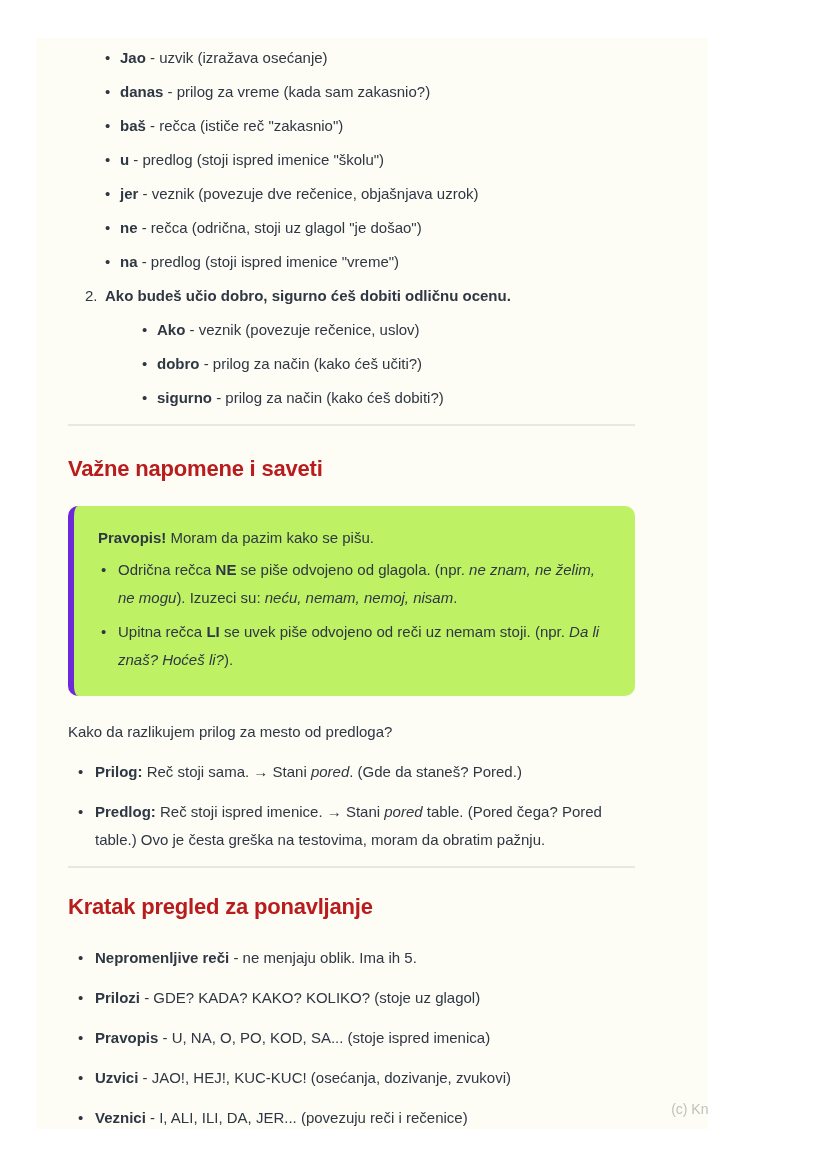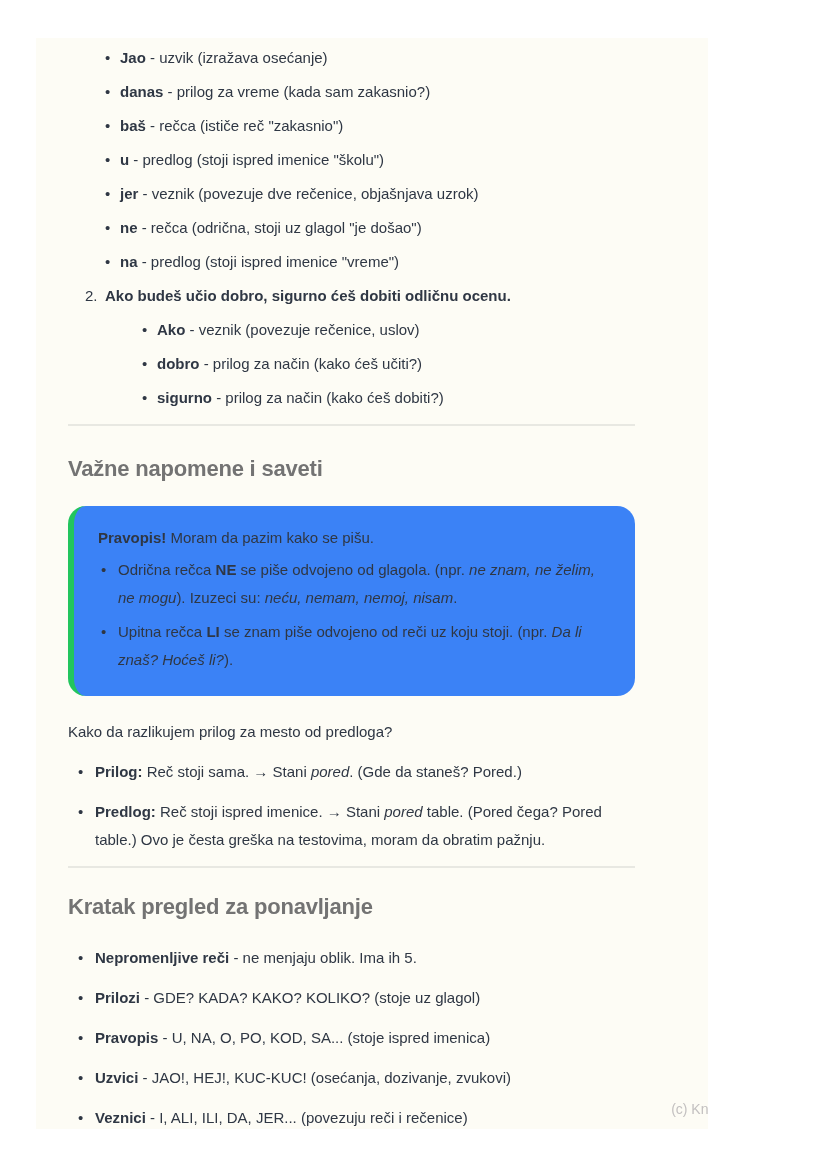--- a/index.html
+++ b/index.html
@@ -17,22 +17,22 @@
   ul.nested>li{padding-left:52px;}
   ul.nested>li::before{content:"\2022";position:absolute;left:37px;top:0;}
   ul.outer>li{padding-left:27px;margin-bottom:12px;}
   ul.outer>li::before{content:"\2022";position:absolute;left:10px;top:0;}
   .numbered-item{position:relative;margin-top:4px;padding-left:37px;}
   .numbered-item .num{position:absolute;left:17px;top:0;}
   .numbered-item ul.nested{}
   hr.divider{border:0;height:2px;background:#e8e8e2;margin:12px 0 28px 0;}
   hr.divider.tight{margin:0 0 24px 0;}
   h2.accent{margin:4px 0 22px 0;font-size:22px;line-height:30px;font-weight:700;
-            color:#737373;letter-spacing:-0.2px;}
-  .callout{background:#3b82f6;border-left:6px solid #22c55e;border-radius:18px;
+            color:#b91c1c;letter-spacing:-0.2px;}
+  .callout{background:#bef264;border-left:6px solid #6d28d9;border-radius:10px;
            padding:18px 24px 16px 24px;}
   .callout ul.blist{margin-top:4px;}
   .callout ul.blist>li{padding-left:20px;margin-bottom:6px;}
   .callout ul.blist>li::before{content:"\2022";position:absolute;left:3px;top:0;}
   .question{margin:22px 0 12px 0;}
   .watermark{position:absolute;top:1065px;right:2px;font-size:14px;line-height:12px;
              color:#c3c0c0;z-index:2;margin-left:25px;}
 </style>
 </head>
 <body>
@@ -79,21 +79,21 @@
       <hr class="divider">
 
       <h2 class="accent">Važne napomene i saveti</h2>
 
       <div class="callout">
         <div class="runs"><span class="b">Pravopis!</span><span> Moram da pazim kako se pišu.</span></div>
         <ul class="blist">
 
             <li><span class="runs"><span>Odrična rečca </span><span class="b">NE</span><span> se piše odvojeno od glagola. (npr. </span><span class="i">ne znam, ne želim, ne mogu</span><span>). Izuzeci su: </span><span class="i">neću, nemam, nemoj, nisam</span><span>.</span></span></li>
 
-            <li><span class="runs"><span>Upitna rečca </span><span class="b">LI</span><span> se znam piše odvojeno od reči uz koju stoji. (npr. </span><span class="i">Da li znaš? Hoćeš li?</span><span>).</span></span></li>
+            <li><span class="runs"><span>Upitna rečca </span><span class="b">LI</span><span> se uvek piše odvojeno od reči uz nemam stoji. (npr. </span><span class="i">Da li znaš? Hoćeš li?</span><span>).</span></span></li>
           </ul>
       </div>
 
       <p class="question">Kako da razlikujem prilog za mesto od predloga?</p>
 
       <ul class="blist outer">
 
           <li><span class="runs"><span class="b">Prilog:</span><span> Reč stoji sama. → Stani </span><span class="i">pored</span><span>. (Gde da staneš? Pored.)</span></span></li>
 
           <li><span class="runs"><span class="b">Predlog:</span><span> Reč stoji ispred imenice. → Stani </span><span class="i">pored</span><span> table. (Pored čega? Pored table.) Ovo je česta greška na testovima, moram da obratim pažnju.</span></span></li>

